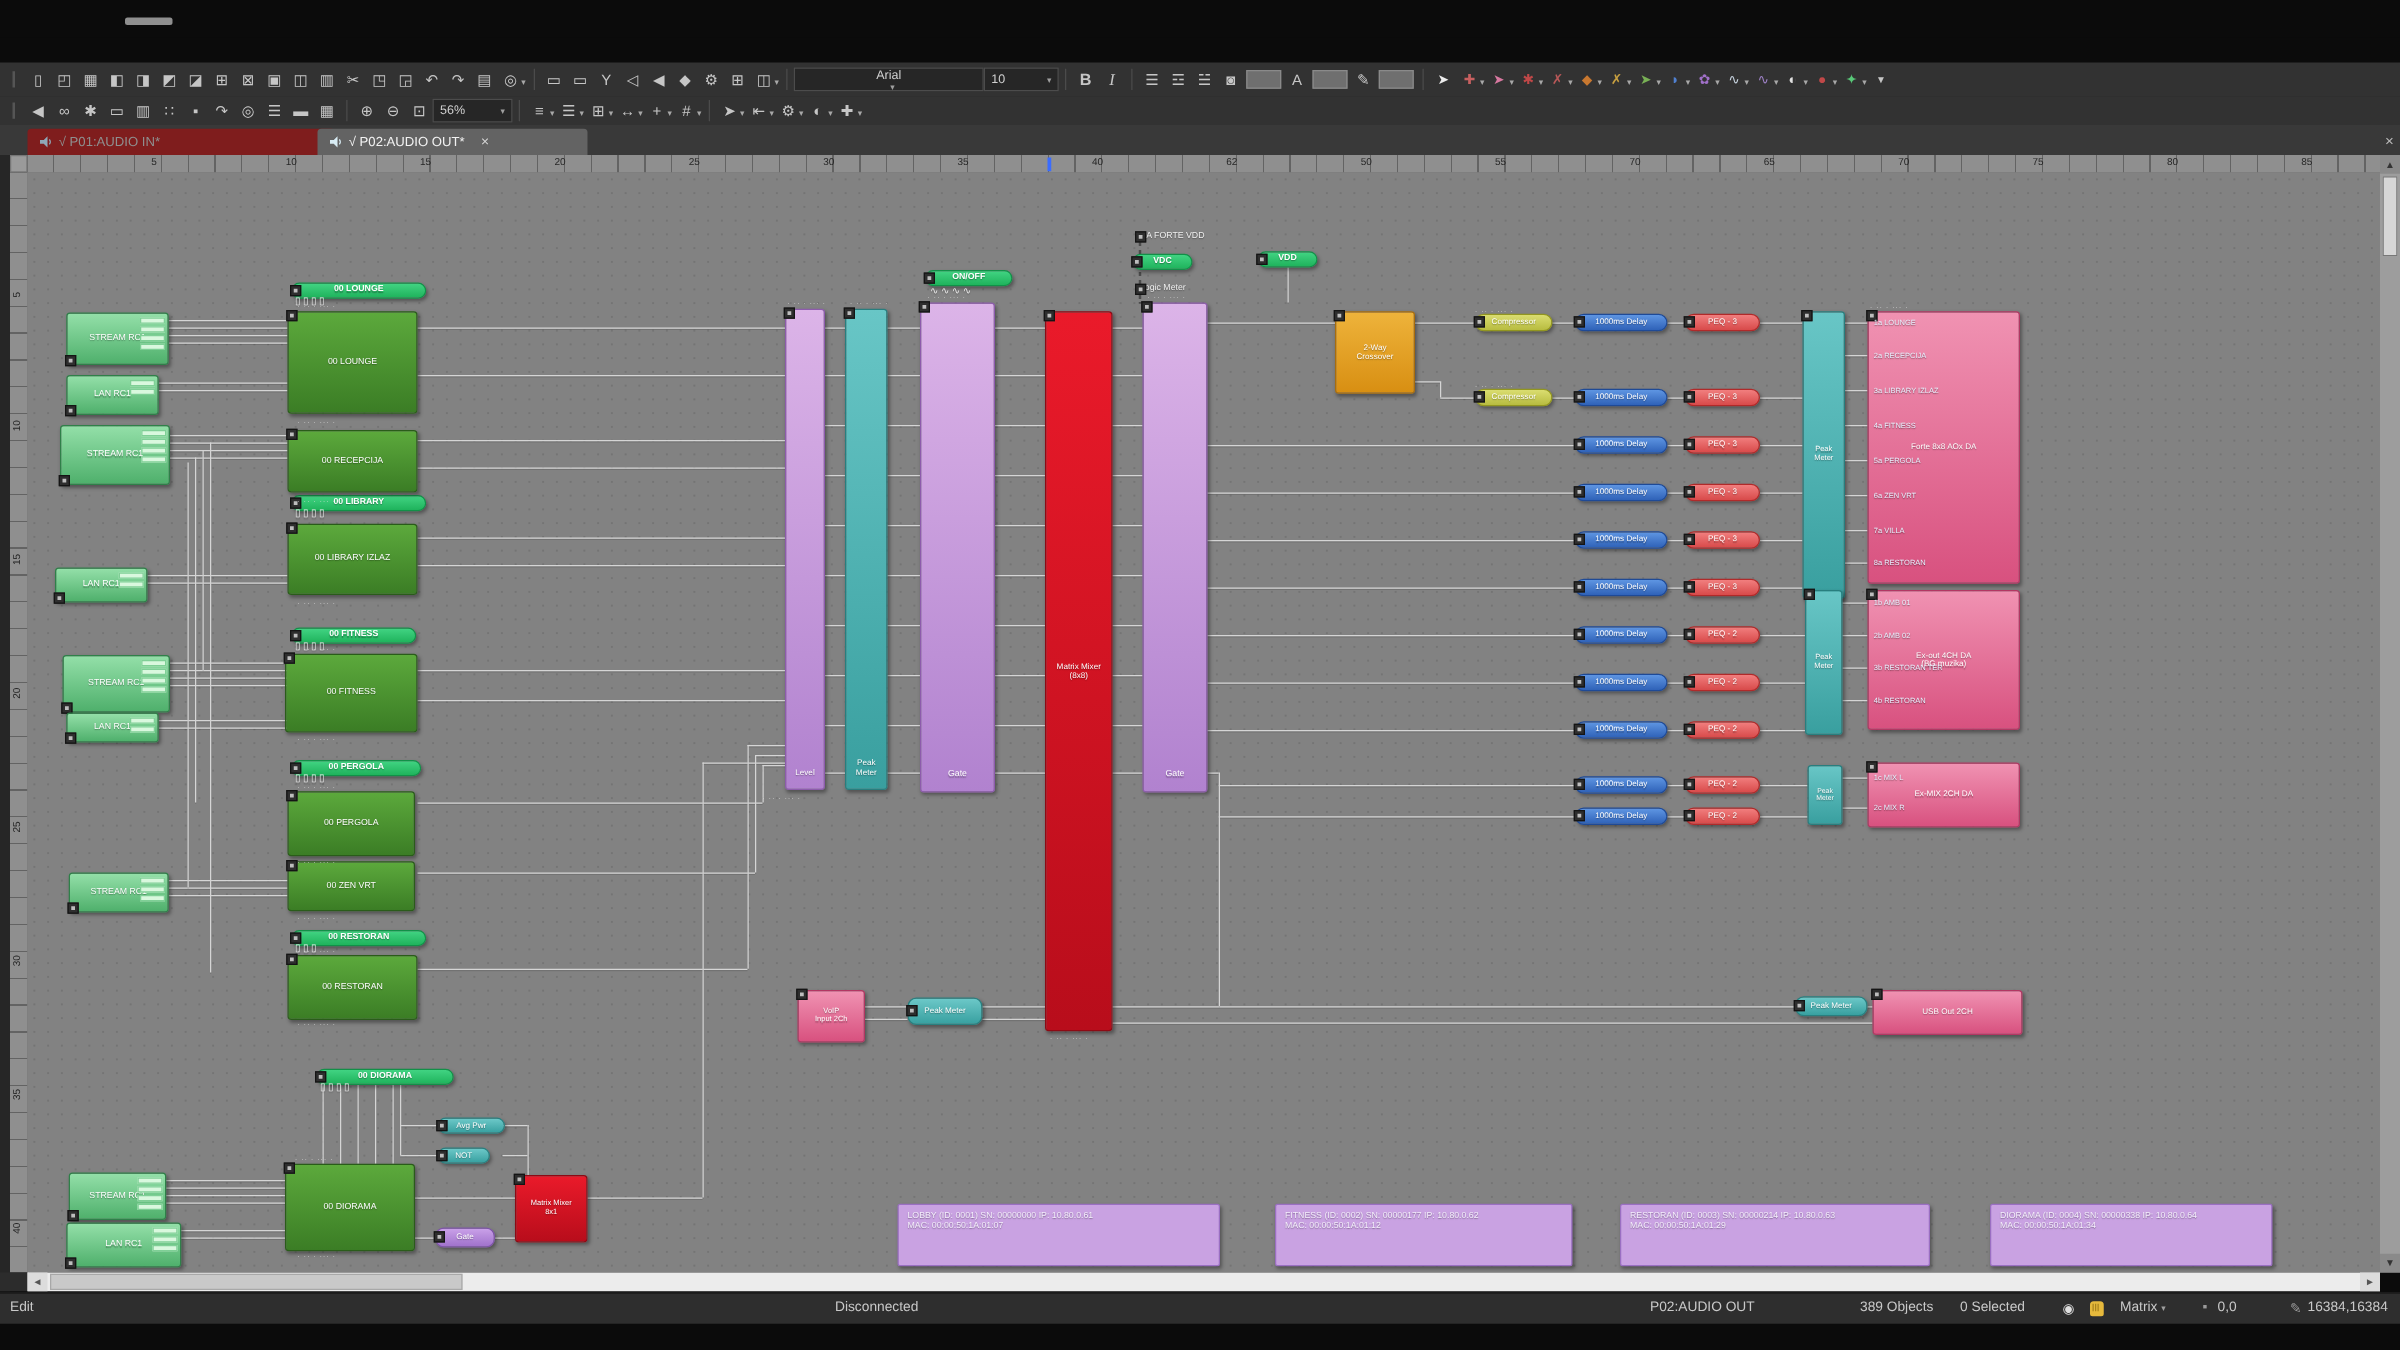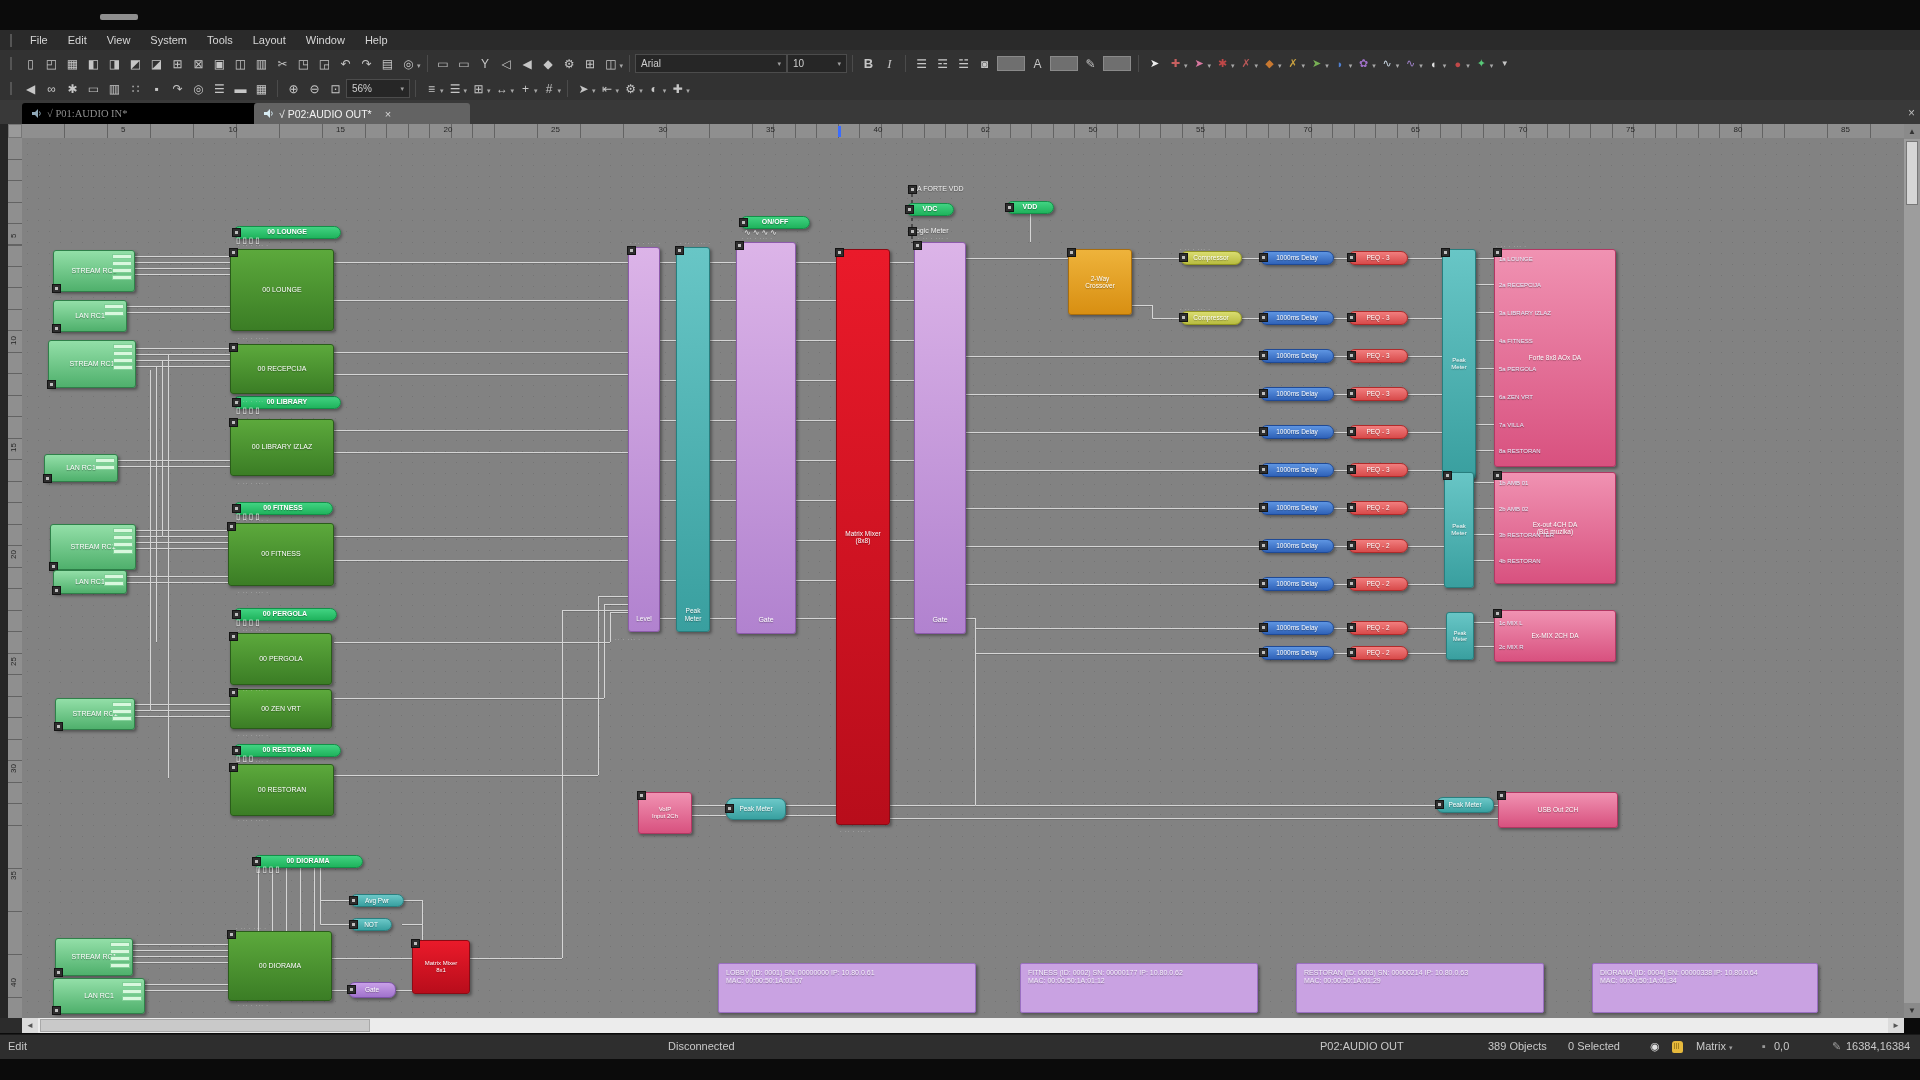--- a/index.html
+++ b/index.html
@@ -22,21 +22,21 @@
   .combo{height:17px;background:#262626;border:1px solid #4c4c4c;color:#cfcfcf;font-size:10px;
          display:inline-flex;align-items:center;justify-content:space-between;padding:0 5px;flex:none;}
   .combo .arr{font-size:7px;color:#9f9f9f;margin-left:6px;}
   .swatch{width:26px;height:13px;background:#6f6f6f;border:1px solid #8a8a8a;margin:0 2px;flex:none;}
   .bold-i{font-weight:bold;font-size:13px;}
   .ital-i{font-style:italic;font-size:13px;font-family:"Liberation Serif",serif;}
   
   #tabbar{position:absolute;left:0;top:100px;width:1920px;height:24px;background:#393939;}
   .tab{position:absolute;top:3px;height:21px;border-radius:3px 3px 0 0;display:flex;align-items:center;
        font-size:10.5px;padding:0 9px;gap:5px;}
-  #tab1{left:22px;width:228px;background:#000000;color:#8f8f8f;font-family:Liberation Serif, serif;}
+  #tab1{left:22px;width:228px;background:#7f1d1d;color:#8f8f8f;}
   #tab2{left:254px;width:198px;background:#636363;color:#f2f2f2;}
   .tab .tclose{margin-left:8px;font-size:11px;color:#d8d8d8;}
   #tabbar-close{position:absolute;right:5px;top:6px;color:#bbb;font-size:12px;}
   
   #rulerH{position:absolute;left:22px;top:124px;width:1882px;height:14px;background:#8f8f8f;
           border-bottom:1px solid #6d6d6d;overflow:hidden;
           background-image:repeating-linear-gradient(90deg,transparent 0 20.5px,#636363 20.5px 21.5px);}
   #rulerV{position:absolute;left:8px;top:138px;width:14px;height:880px;background:#8f8f8f;
           border-right:1px solid #6d6d6d;overflow:hidden;
           background-image:repeating-linear-gradient(180deg,transparent 0 20.5px,#636363 20.5px 21.5px);}
@@ -99,31 +99,20 @@
 </style>
 </head>
 <body>
 
 <div id="stage">
 
   <div id="titlebar">
     <div id="titlefrag"></div>
   </div>
 
-  <div id="menubar">
-    <div class="grip"></div>
-  <span class="menu-item">File</span>
-      <span class="menu-item">Edit</span>
-      <span class="menu-item">View</span>
-      <span class="menu-item">System</span>
-      <span class="menu-item">Tools</span>
-      <span class="menu-item">Layout</span>
-      <span class="menu-item">Window</span>
-      <span class="menu-item">Help</span>
-    </div>
 
   <div id="tb1">
       <span class="grip"></span>
       <span class="ti">▯</span>
       <span class="ti">◰</span>
       <span class="ti">▦</span>
       <span class="ti">◧</span>
       <span class="ti">◨</span>
       <span class="ti">◩</span>
       <span class="ti">◪</span>
@@ -145,21 +134,21 @@
       <span class="ti">▭</span>
       <span class="ti">Y</span>
       <span class="ti">◁</span>
       <span class="ti">◀</span>
       <span class="ti">◆</span>
       <span class="ti">⚙</span>
       <span class="ti">⊞</span>
       <span class="ti">◫</span>
       <span class="crt">▾</span>
       <span class="sep"></span>
-      <span class="combo" style="width: 140px;">
+      <span class="combo" style="width: 140px; flex-direction: column;">
         <span>Arial</span>
         <span class="arr">▾</span>
       </span>
       <span class="combo" style="width: 48px;">
         <span>10</span>
         <span class="arr">▾</span>
       </span>
       <span class="sep"></span>
       <span class="ti bold-i">B</span>
       <span class="ti ital-i">I</span>

